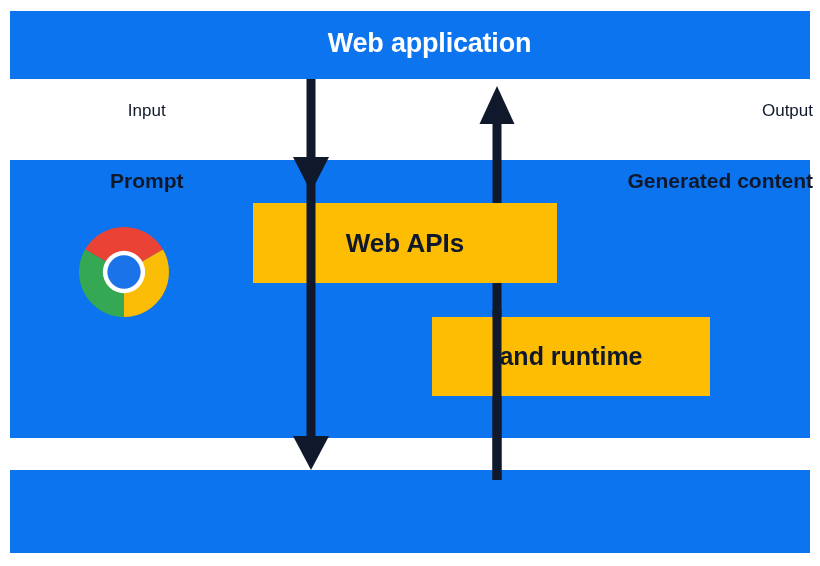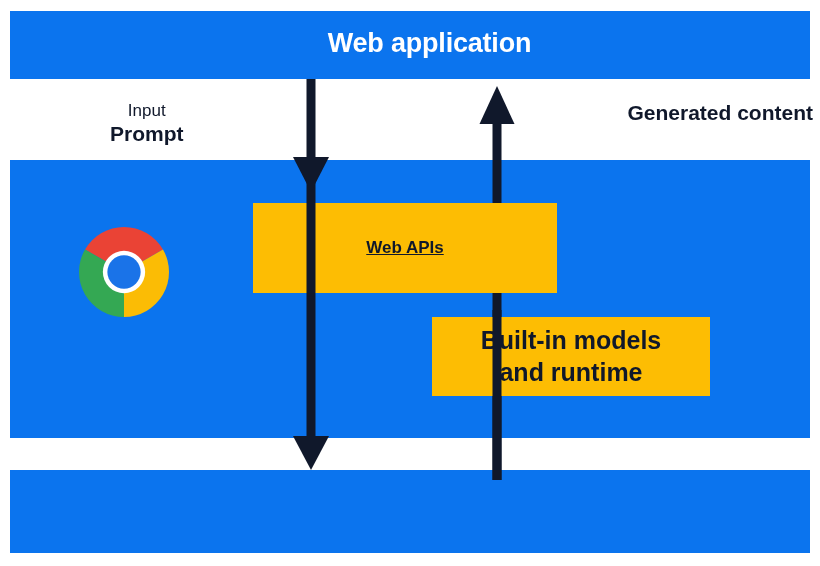--- a/index.html
+++ b/index.html
@@ -79,23 +79,22 @@
     justify-content: center;
     text-align: center;
     color: #10182B;
     font-weight: bold;
     line-height: 1.25;
   }
   #web-apis-box {
     left: 253px;
     top: 203px;
     width: 304px;
-    height: 90px;
-    font-size: 17px;
-    text-decoration: underline;
+    height: 80px;
+    font-size: 26px;
   }
   #builtin-models-box {
     left: 432px;
     top: 317px;
     width: 278px;
     height: 79px;
     font-size: 25px;
   }
   .box-line { display: block; }
 
@@ -107,20 +106,21 @@
   }
   .io-kicker {
     font-size: 17px;
     font-weight: normal;
     line-height: 1.25;
   }
   .io-value {
     font-size: 21px;
     font-weight: bold;
     line-height: 1.25;
+    margin-top: 47px;
   }
   #input-label {
     left: 110px;
     top: 100px;
     text-align: center;
   }
   #output-label {
     right: 46px;
     top: 100px;
     text-align: right;
@@ -191,33 +191,33 @@
       <rect x="306.5" y="79" width="9" height="360" fill="#10182B"></rect>
 
       <polygon points="311,192 293,157 329,157" fill="#10182B"></polygon>
 
       <polygon points="311,470 293,436 329,436" fill="#10182B"></polygon>
     </g>
   </svg>
 
   <div class="yellow-box" id="builtin-models-box">
     <span>
-      <span class="box-line">Built-in models</span>
       <span class="box-line">and runtime</span>
     </span>
   </div>
 
   <svg class="arrow-layer" id="arrow-layer-front" viewBox="0 0 820 566">
     <g>
       <rect x="492.5" y="310" width="9" height="170" fill="#10182B"></rect>
     </g>
   </svg>
 
   <div class="io-label" id="input-label">
     <div class="io-kicker">Input</div>
     <div class="io-value">Prompt</div>
   </div>
 
   <div class="io-label" id="output-label">
+    <div class="io-kicker">Output</div>
     <div class="io-value">Generated content</div>
   </div>
 
 </div>
 
 </body></html>

